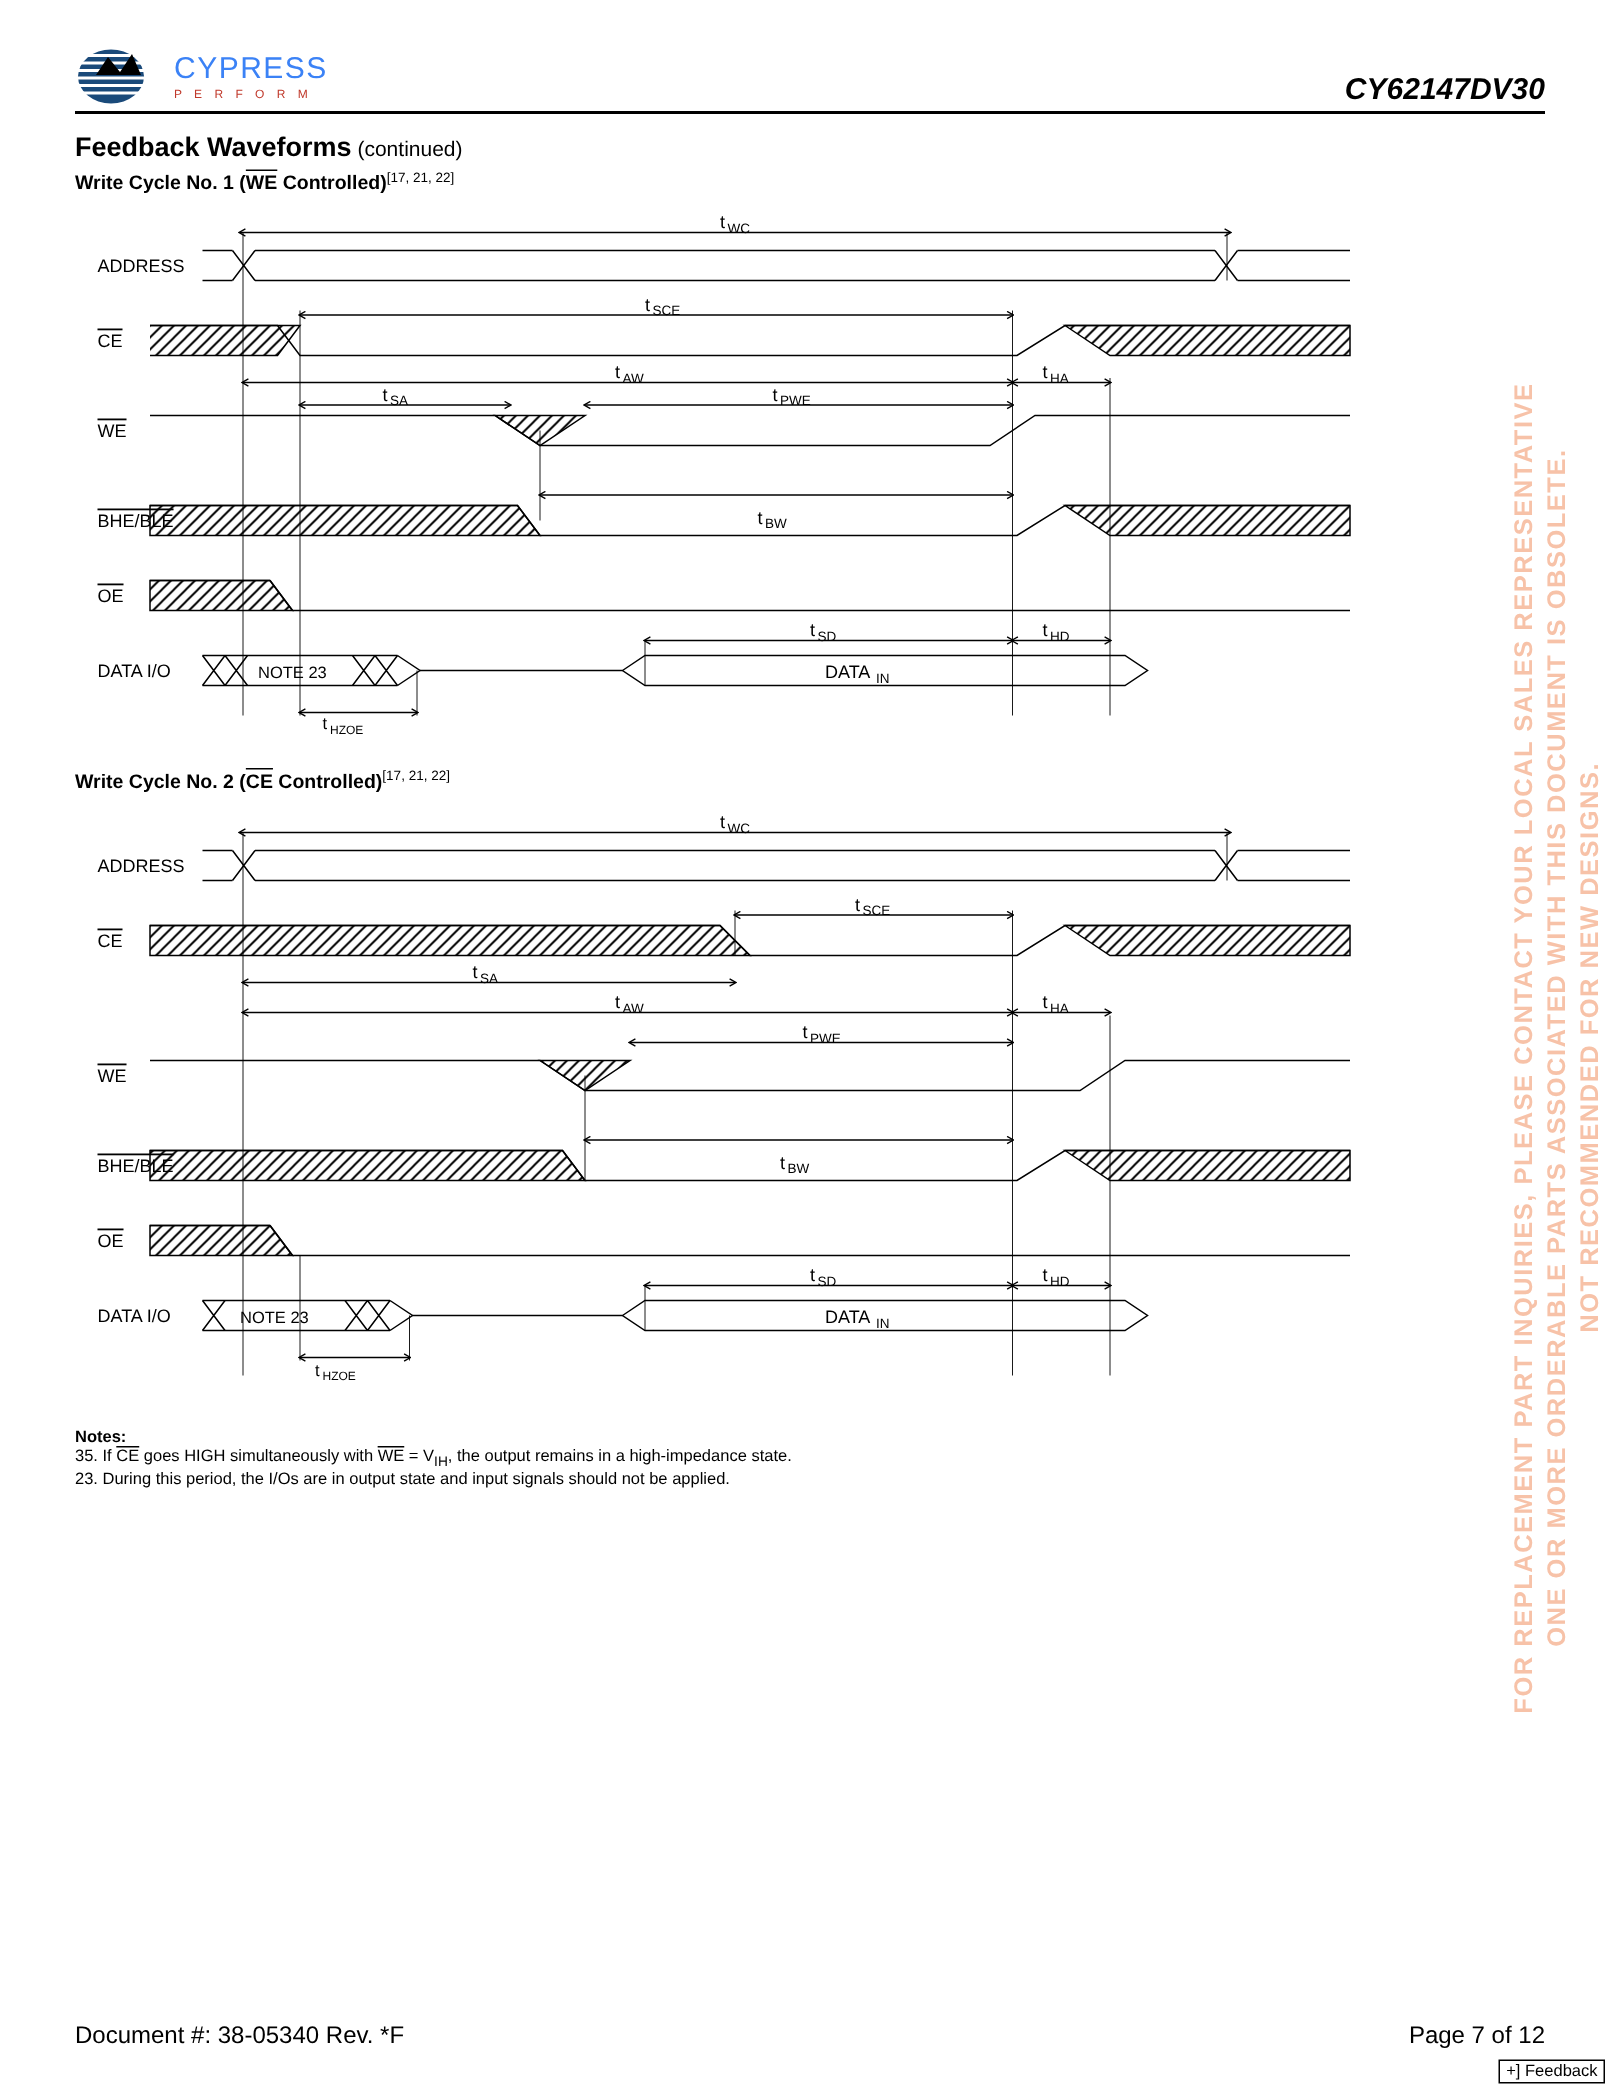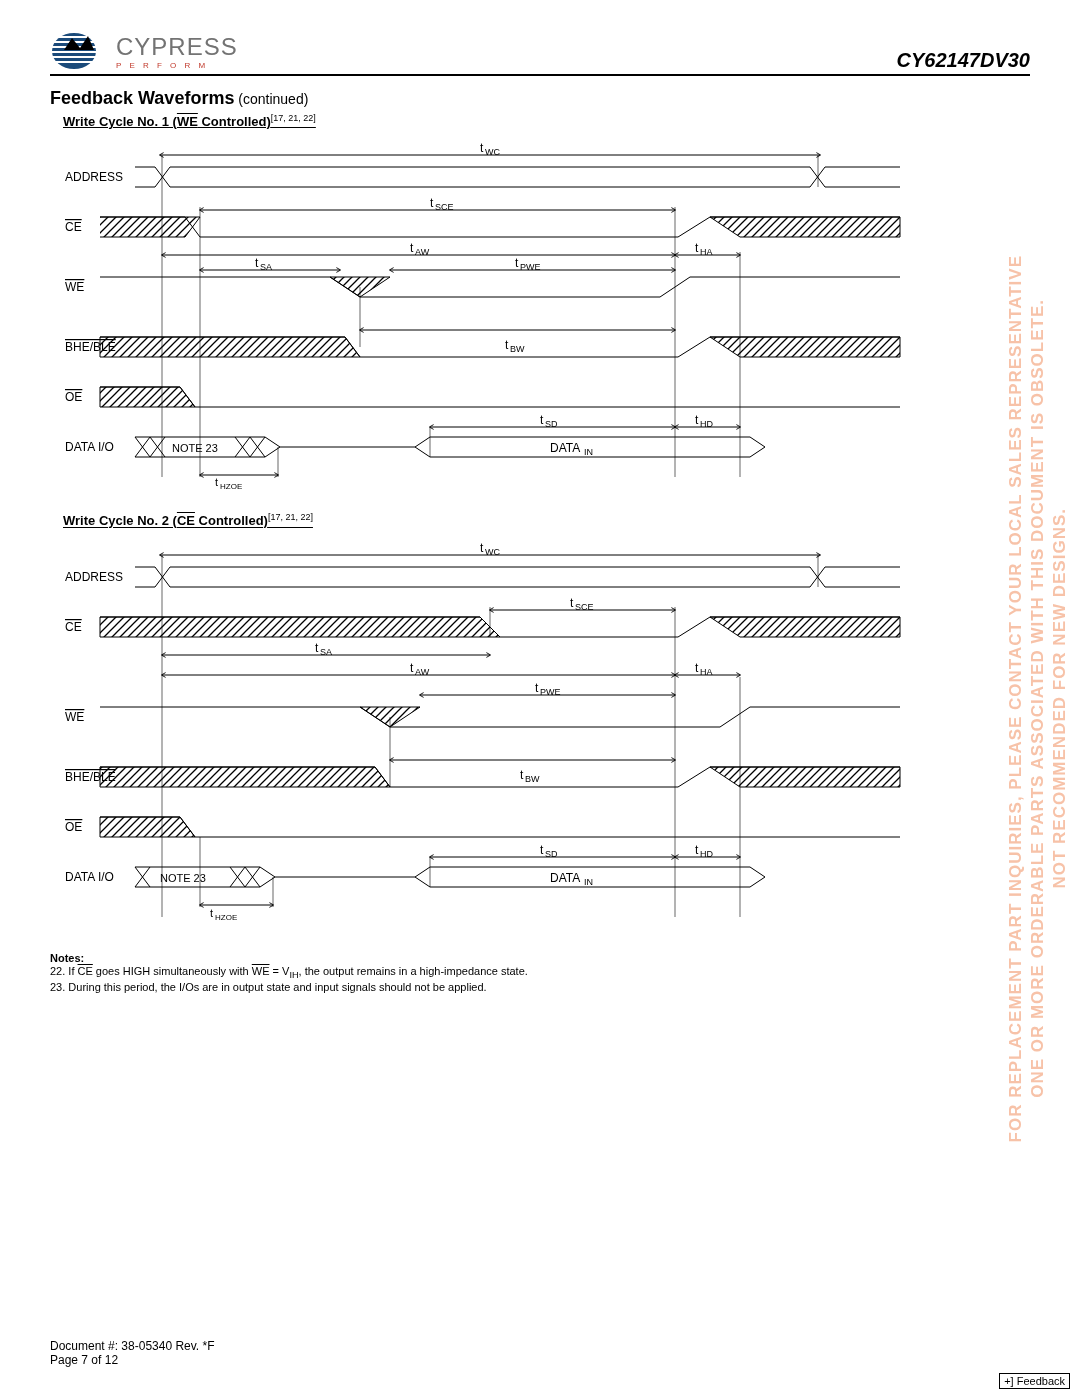--- a/index.html
+++ b/index.html
@@ -27,23 +27,23 @@
     gap: 6px;
   }
   .logo-mark {
     width: 60px;
     height: 42px;
     display: flex;
     align-items: center;
     justify-content: center;
   }
   .logo-text {
-    font-size: 24px;
+    font-size: 20px;
     letter-spacing: 1px;
-    color: #737373;
+    color: #3b82f6;
   }
   .logo-sub {
     font-size: 8px;
     letter-spacing: 3px;
     color: #c0392b;
     margin-top: 0px;
   }
   .part-number {
     font-size: 20px;
     font-weight: bold;
@@ -55,22 +55,21 @@
   .section-title .main {
     font-weight: bold;
     font-size: 18px;
   }
   .section-title .cont {
     font-size: 14px;
   }
   .sub-title {
     font-weight: bold;
     font-size: 13px;
-    margin: 4px 0 8px 13px;
-    text-decoration: underline;
+    margin: 4px 0 8px 0;
   }
   .sub-title .sup {
     font-size: 9px;
     vertical-align: super;
     font-weight: normal;
   }
   .overline {
     text-decoration: overline;
   }
   .diagram {
@@ -91,22 +90,21 @@
     font-size: 11px;
     margin: 1px 0;
   }
   .footer {
     position: absolute;
     bottom: 30px;
     left: 50px;
     right: 50px;
     display: flex;
     justify-content: space-between;
-    font-size: 12px;
-    flex-direction: column;
+    font-size: 16px;
   }
   .watermark {
     position: absolute;
     right: 10px;
     top: 120px;
     bottom: 120px;
     width: 90px;
     display: flex;
     flex-direction: row;
     justify-content: flex-end;
@@ -360,21 +358,21 @@
       <text x="155" y="383" font-size="8">HZOE</text>
   <line x1="140" y1="300" x2="140" y2="370" stroke="#000" stroke-width="0.6"></line>
   <line x1="213" y1="340" x2="213" y2="370" stroke="#000" stroke-width="0.6"></line>
   <line x1="370" y1="320" x2="370" y2="350" stroke="#000" stroke-width="0.6"></line>
 </svg>
 </div>
 
 <div class="notes-block">
   <div class="notes-heading">Notes:</div>
   <div class="note-line">
-    <span>22. If </span><span class="overline">CE</span><span> goes HIGH simultaneously with </span><span class="overline">WE</span><span> = V</span><sub>IH</sub><span>, the output remains in a high-impedance state.</span>
+    <span>35. If </span><span class="overline">CE</span><span> goes HIGH simultaneously with </span><span class="overline">WE</span><span> = V</span><sub>IH</sub><span>, the output remains in a high-impedance state.</span>
   </div>
   <div class="note-line">23. During this period, the I/Os are in output state and input signals should not be applied.</div>
 </div>
 
 <div class="footer">
   <span>Document #: 38-05340 Rev. *F</span>
   <span>Page 7 of 12</span>
 </div>
 
 <div class="watermark">

